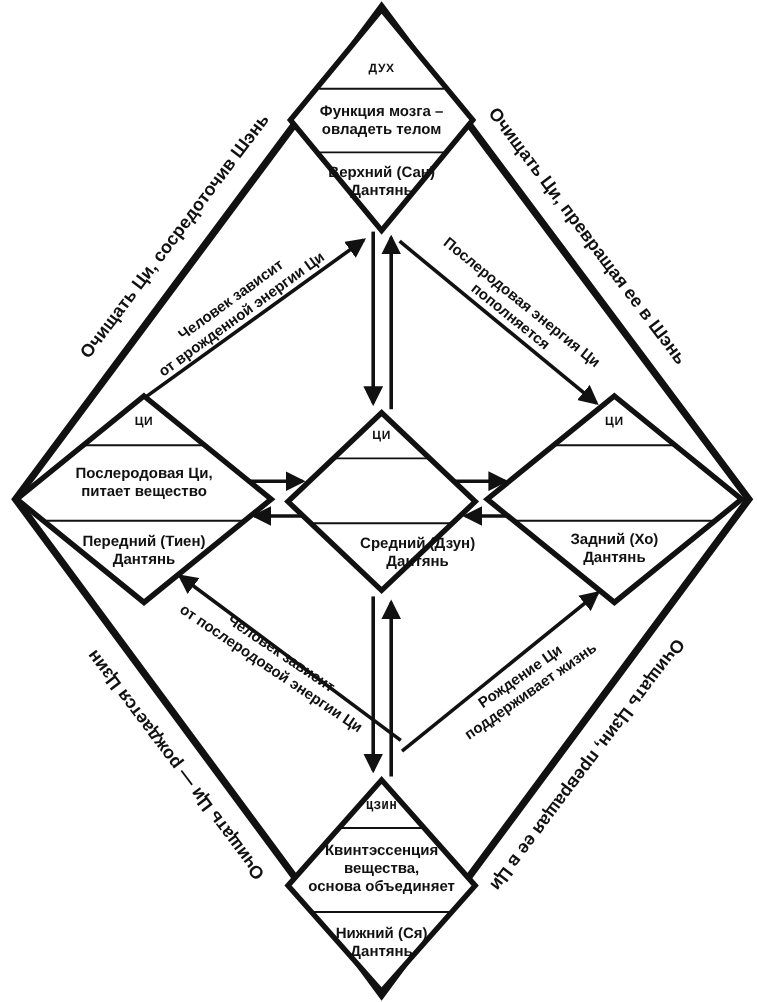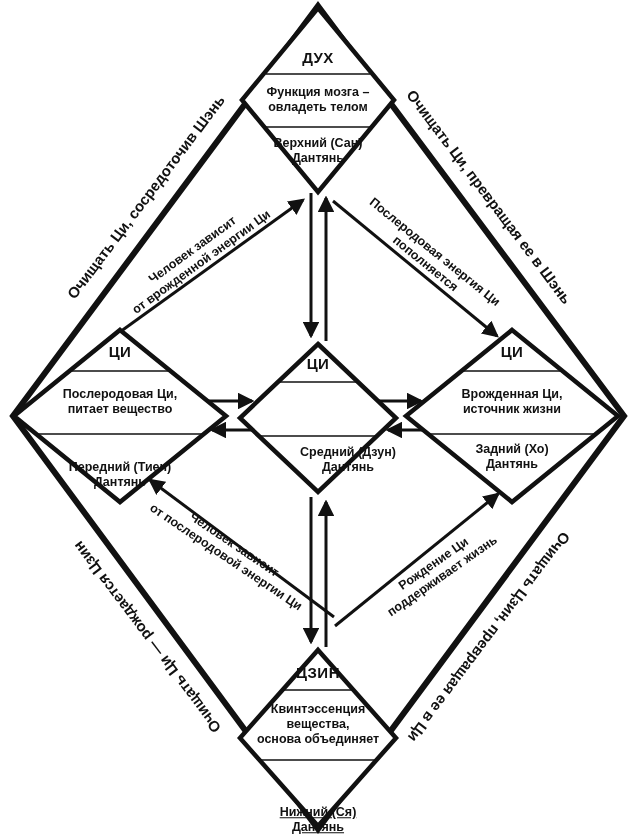--- a/index.html
+++ b/index.html
@@ -6,21 +6,21 @@
   .stage {
     position:relative; width:631px; height:835px; background:#fff;
     font-family:"Liberation Sans", sans-serif; color:#111; overflow:hidden;
   }
   .stage svg { position:absolute; left:0; top:0; }
   .txt {
     position:absolute; text-align:center; font-weight:bold;
     white-space:pre-line; width:max-content; line-height:1.18;
     transform:translate(-50%,-50%) rotate(var(--r,0deg));
   }
-  .title { font-size:15px; letter-spacing:.5px; }
+  .title { font-size:10px; letter-spacing:.5px; }
   .body  { font-size:12.5px; }
   .edge  { font-size:15px; white-space:nowrap; }
   .alabel{ font-size:12.5px; }
 </style>
 </head>
 <body>
 
 <div class="stage">
 
   <svg width="631" height="835" viewBox="0 0 631 835">
@@ -76,38 +76,36 @@
 
   <div class="txt title" style="left:318px; top:58px;">ДУХ</div>
   <div class="txt body" style="left:318px; top:100px;">Функция мозга –
 овладеть телом</div>
   <div class="txt body" style="left:318px; top:151px;">Верхний (Сан)
 Дантянь</div>
 
   <div class="txt title" style="left:120px; top:352px;">ЦИ</div>
   <div class="txt body" style="left:120px; top:402px;">Послеродовая Ци,
 питает вещество</div>
-  <div class="txt body" style="left:120px; top:475px;">Передний (Тиен)
+  <div class="txt body" style="left:120px; top:459px;">Передний (Тиен)
 Дантянь</div>
 
   <div class="txt title" style="left:318px; top:364px;">ЦИ</div>
   <div class="txt body" style="left:318px; top:460px;margin-left:30px;">Средний (Дзун)
 Дантянь</div>
 
   <div class="txt title" style="left:512px; top:352px;">ЦИ</div>
-  <div class="txt body" style="left:512px; top:402px;">Врожденная Ци,
-источник жизни</div>
   <div class="txt body" style="left:512px; top:457px;">Задний (Хо)
 Дантянь</div>
 
-  <div class="txt title" style="left:318px; top:673px;">ЦЗИН</div>
+  <div class="txt title" style="left:318px; top:673px;font-family:Liberation Mono, monospace;">ЦЗИН</div>
   <div class="txt body" style="left:318px; top:724px;">Квинтэссенция
 вещества,
 основа объединяет</div>
-  <div class="txt body" style="left:318px; top:820px;text-decoration:underline;">Нижний (Ся)
+  <div class="txt body" style="left:318px; top:785px;">Нижний (Ся)
 Дантянь</div>
 
   <div class="txt alabel" style="left:197px; top:256px; --r:-36deg;">Человек зависит
 от врожденной энергии Ци</div>
   <div class="txt alabel" style="left:430px; top:258px; --r:39deg;">Послеродовая энергия Ци
 пополняется</div>
   <div class="txt alabel" style="left:230px; top:551px; --r:34deg;">Человек зависит
 от послеродовой энергии Ци</div>
   <div class="txt alabel" style="left:438px; top:570px; --r:-35deg;">Рождение Ци
 поддерживает жизнь</div>

